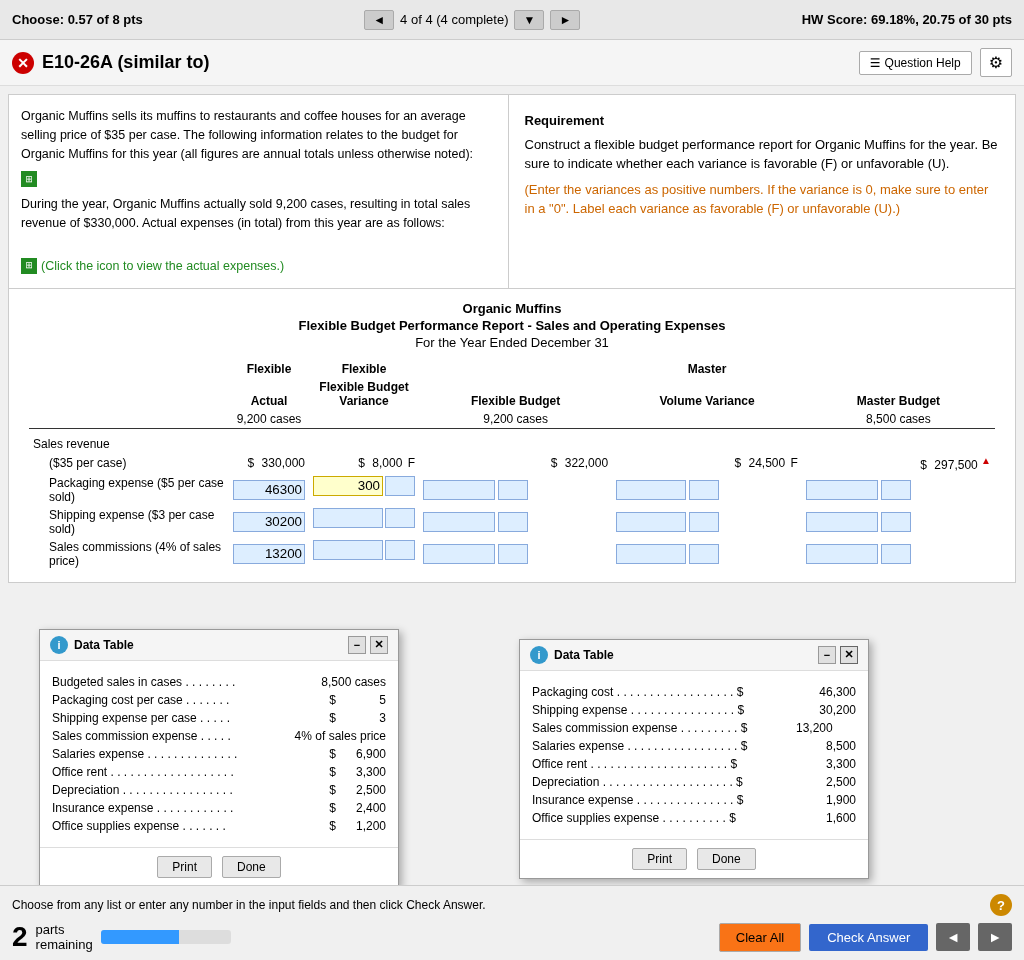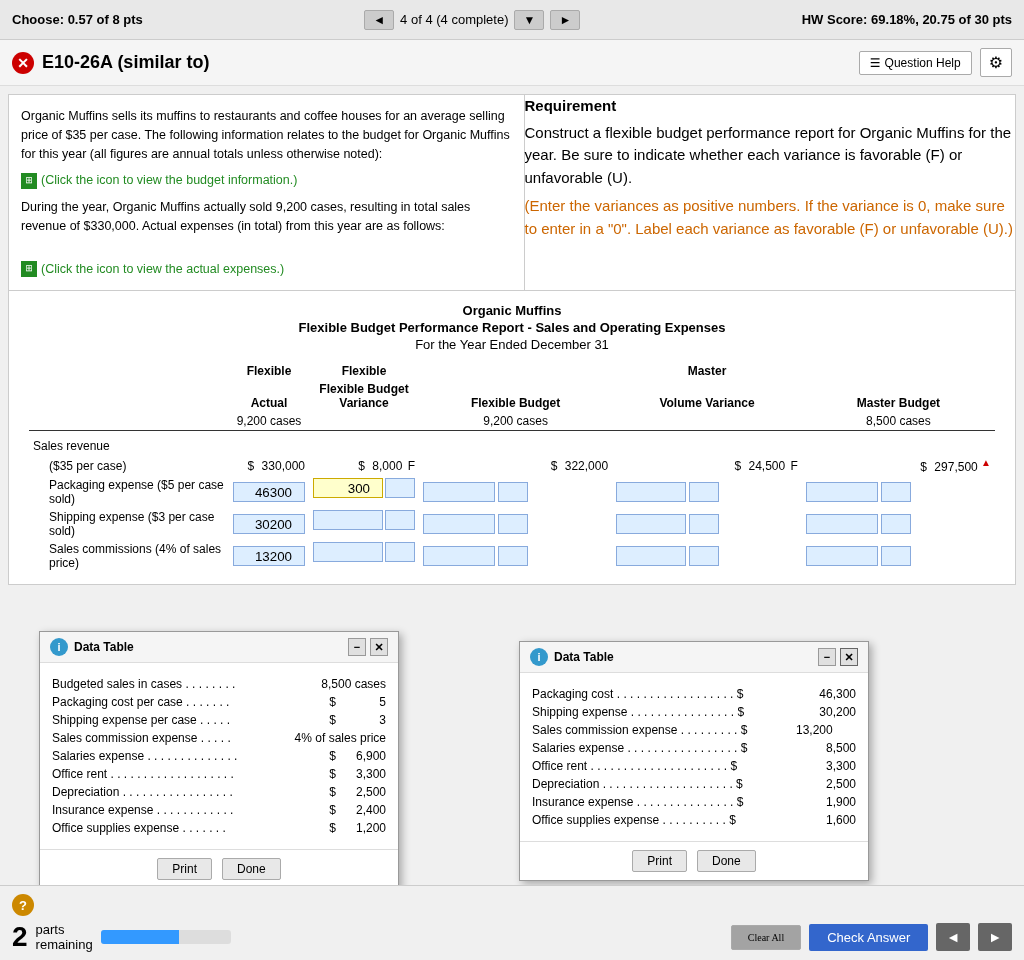--- a/index.html
+++ b/index.html
@@ -42,21 +42,21 @@
       background: white; border: 1px solid #ccc; margin: 8px; padding: 0;
     }
 
     .problem-section {
       display: flex; border-bottom: 1px solid #ccc;
     }
     .problem-text {
       flex: 1; padding: 12px; border-right: 1px solid #ccc; font-size: 12.5px; line-height: 1.5;
     }
     .requirement-section {
-      flex: 1; padding: 0; font-size: 15px; line-height: 1.5;
+      flex: 1; padding: 16px; font-size: 13px; line-height: 1.5;
     }
     .requirement-section strong { display: block; margin-bottom: 4px; }
     .icon-link {
       color: #228B22; cursor: pointer; display: flex; align-items: center; gap: 4px; font-size: 12.5px;
     }
     .icon-link .table-icon {
       width: 16px; height: 16px; background: #228B22;
       display: inline-flex; align-items: center; justify-content: center;
       color: white; font-size: 9px;
     }
@@ -72,21 +72,21 @@
     .report-date { text-align: center; font-size: 13px; margin-bottom: 10px; }
 
     .report-table { width: 100%; border-collapse: collapse; font-size: 12px; }
     .report-table th { font-weight: normal; text-align: center; padding: 2px 4px; vertical-align: bottom; font-size: 12px; }
     .report-table td { padding: 2px 4px; vertical-align: middle; font-size: 12px; }
     .report-table .header-row th { border-bottom: 1px solid #333; }
     .report-table .section-label { font-weight: normal; padding: 4px 4px 2px 4px; }
     .report-table .sub-label { padding: 2px 4px 2px 20px; margin-top: 7px; }
 
     .input-cell {
-      border: 1px solid #88aadd; background: #ddeeff; padding: 1px 12px;
+      border: 1px solid #88aadd; background: #ddeeff; padding: 1px 2px;
       min-width: 70px; height: 20px; text-align: right;
     }
     .input-cell.yellow { background: #ffffcc; border: 1px solid #ccaa00; }
     .input-cell.filled { background: #ddeeff; }
     .small-cell { min-width: 30px; border: 1px solid #88aadd; background: #ddeeff; height: 20px; text-align: center; }
     .data-table-modal {
       position: absolute;
       background: white;
       border: 1px solid #999;
       box-shadow: 3px 3px 8px rgba(0,0,0,0.3);
@@ -136,22 +136,22 @@
     }
     .bottom-actions {
       display: flex; align-items: center; justify-content: space-between;
     }
     .parts-remaining { font-size: 13px; display: flex; align-items: center; gap: 8px; }
     .parts-number { font-size: 28px; font-weight: bold; line-height: 1; }
     .progress-bar-container { width: 130px; height: 14px; background: #ddd; border-radius: 3px; overflow: hidden; }
     .progress-bar-fill { height: 100%; background: #3399ff; width: 60%; }
     .bottom-right-actions { display: flex; gap: 8px; align-items: center; }
     .clear-all-btn {
-      background: #a3a3a3; border: 1px solid #aaa; padding: 6px 16px;
-      cursor: pointer; font-size: 10px; border-radius: 2px; font-family: Liberation Serif, serif;
+      background: #f97316; border: 1px solid #aaa; padding: 6px 16px;
+      cursor: pointer; font-size: 13px; border-radius: 2px;
     }
     .check-answer-btn {
       background: #3366cc; color: white; border: none; padding: 6px 18px;
       cursor: pointer; font-size: 13px; border-radius: 2px;
     }
     .nav-arrow-btn {
       background: #666; color: white; border: none; padding: 6px 10px;
       cursor: pointer; font-size: 14px; border-radius: 2px;
     }
 
@@ -194,21 +194,20 @@
     </div>
   </div>
 
   <div class="content-area">
 
     <div class="problem-section">
       <div class="problem-text">
         <p style="margin-bottom:8px;">Organic Muffins sells its muffins to restaurants and coffee houses for an average selling price of $35 per case. The following information relates to the budget for Organic Muffins for this year (all figures are annual totals unless otherwise noted):</p>
         <div class="icon-link" style="margin-bottom:8px;">
           <span class="table-icon">⊞</span>
-          <span class="green-text">(Click the icon to view the budget information.)</span>
         </div>
         <p style="margin-bottom:24px;">During the year, Organic Muffins actually sold 9,200 cases, resulting in total sales revenue of $330,000. Actual expenses (in total) from this year are as follows:</p>
         <div class="icon-link">
           <span class="table-icon">⊞</span>
           <span class="green-text">(Click the icon to view the actual expenses.)</span>
         </div>
       </div>
       <div class="requirement-section">
         <strong>Requirement</strong>
         <p style="margin-bottom:6px;">Construct a flexible budget performance report for Organic Muffins for the year. Be sure to indicate whether each variance is favorable (F) or unfavorable (U).</p>
@@ -493,20 +492,21 @@
         </div>
       </div>
 
     </div>
   </div>
 
   <div style="height: 80px;"></div>
 
   <div class="bottom-bar">
     <div class="bottom-instruction">
+      <span>Choose from any list or enter any number in the input fields and then click Check Answer.</span>
       <div class="help-circle">?</div>
     </div>
     <div class="bottom-actions">
       <div class="parts-remaining">
         <span class="parts-number">2</span>
         <div>
           <div>parts</div>
           <div>remaining</div>
         </div>
         <div class="progress-bar-container">

